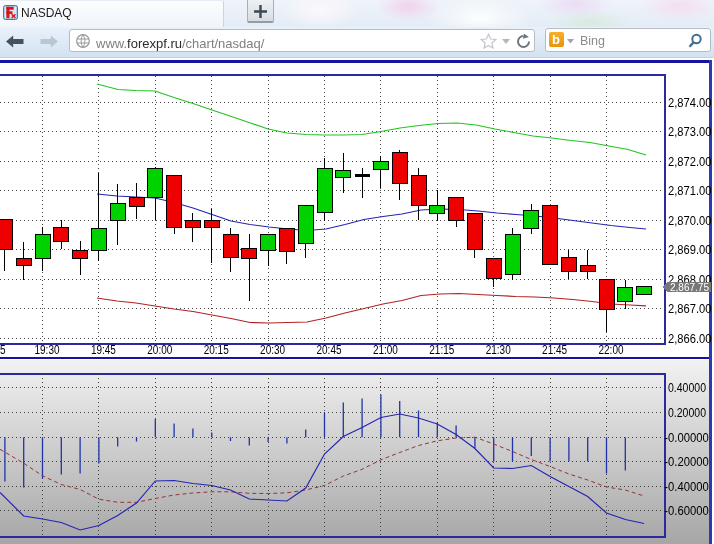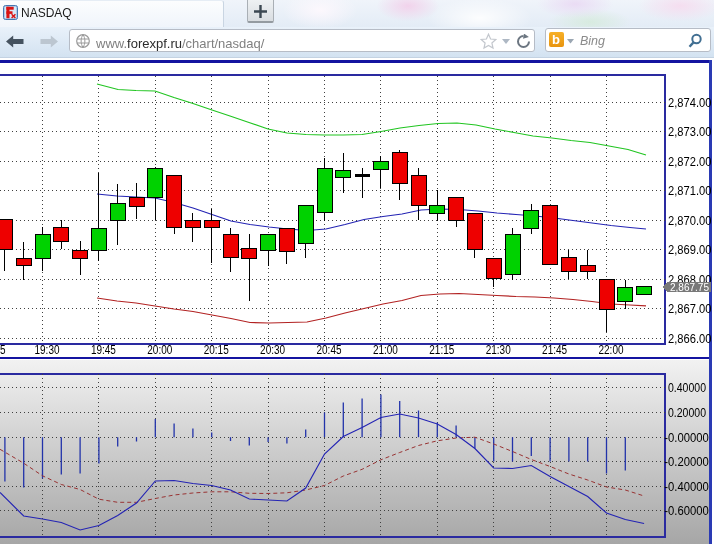--- a/index.html
+++ b/index.html
@@ -25,21 +25,21 @@
 
 #toolbar{position:absolute;left:0;top:26.5px;width:714px;height:31px;
  background:linear-gradient(#e9f1fa,#d3e2f1);border-bottom:1px solid #c3d2e2}
 .navarrow{position:absolute;top:8px;width:20px;height:13px}
 #urlbar{position:absolute;left:68.5px;top:2px;width:466.5px;height:23.5px;background:#fff;
  border:1px solid #b6bcc6;border-radius:3px}
 #urltext{position:absolute;left:26.5px;top:6px;font-size:13px;color:#808080;white-space:pre}
 #urltext b{color:#2b2b2b;font-weight:normal}
 #searchbox{position:absolute;left:545px;top:1.5px;width:165.5px;height:24px;background:#fff;
  border:1px solid #b6bcc6;border-radius:3px}
-#bingtxt{position:absolute;left:34px;top:5px;font-size:12.5px;color:#8b8b8b;font-style:italic}
+#bingtxt{position:absolute;left:34px;top:5px;font-size:12.5px;color:#8b8b8b;}
 #bingicon{position:absolute;left:2.5px;top:3px;width:15px;height:15px;border-radius:2px;
  background:linear-gradient(#f7b027,#e8940e);color:#fff;font-weight:bold;font-size:13px;
  text-align:center;line-height:15px}
 </style></head>
 <body>
 <div id="page">
  <div id="tabbar">
   <div id="tab">
     <svg id="fav" width="15" height="15" viewBox="0 0 15 15">
       <rect x="0.5" y="0.5" width="14" height="14" rx="2" fill="#aecdea" stroke="#4679b2"></rect>

